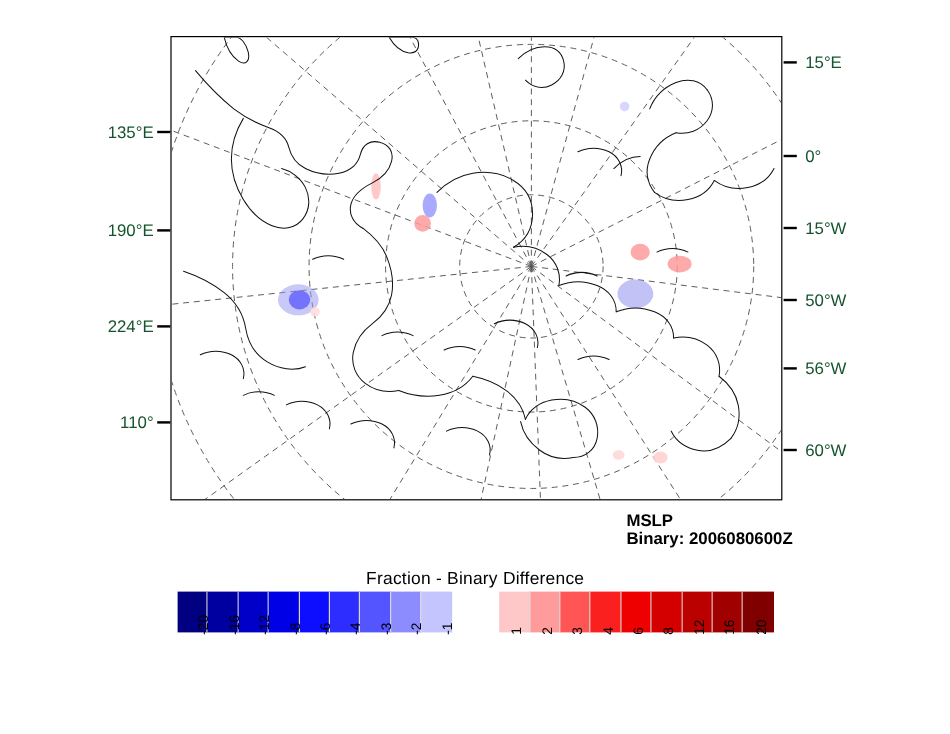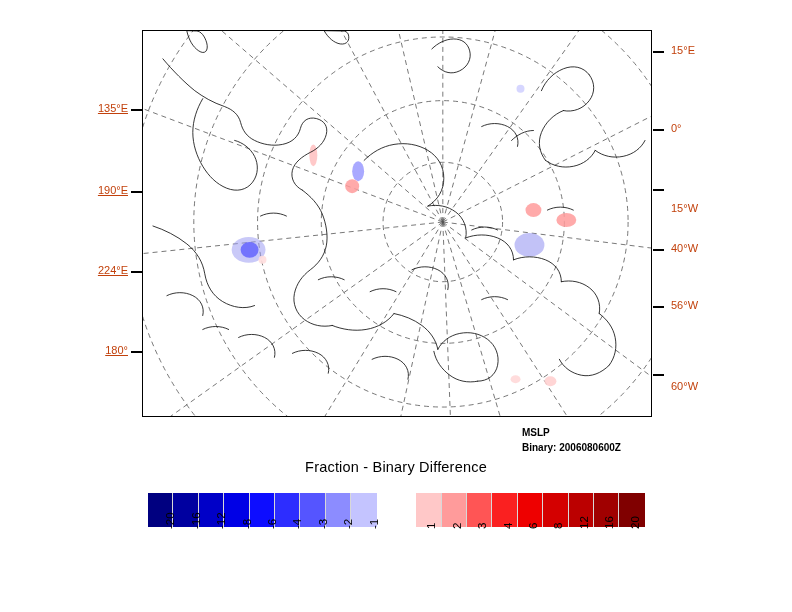--- a/index.html
+++ b/index.html
@@ -21,41 +21,41 @@
     border:1.4px solid #000;
     box-sizing:border-box;
     background:#fff;
     overflow:hidden;
   }
   .map-svg{position:absolute;left:0;top:0;width:100%;height:100%;display:block;}
 
   
   .axis-label{
     position:absolute;
-    font-size:11px;
+    font-size:14px;
     white-space:nowrap;
-    color:#c2410c;
-  }
-  .axis-left{text-align:right;text-decoration:underline;}
+    color:#14532d;
+  }
+  .axis-left{text-align:right;}
   .tick{
     position:absolute;
     height:1.5px;background:#000;width:11px;
   }
 
   
   .annot{
     position:absolute;
-    font-size:10px;
+    font-size:14px;
     font-weight:bold;
     white-space:nowrap;
     line-height:14.5px;
   }
   .fig-title{
     position:absolute;
-    left:0;top:459px;width:792px;
+    left:0;top:475px;width:792px;
     text-align:center;
     font-size:14.5px;
     letter-spacing:.2px;
   }
 
   
   .cbar{
     position:absolute;
     left:148px;top:493px;
     width:497px;height:34px;
@@ -193,42 +193,42 @@
   <div>
     <div class="axis-label axis-left" style="left:66px;top:102px;width:62px;">135°E</div>
     <div class="tick" style="left:131px;top:109px;"></div>
 
     <div class="axis-label axis-left" style="left:66px;top:184px;width:62px;">190°E</div>
     <div class="tick" style="left:131px;top:191px;"></div>
 
     <div class="axis-label axis-left" style="left:66px;top:264px;width:62px;">224°E</div>
     <div class="tick" style="left:131px;top:271px;"></div>
 
-    <div class="axis-label axis-left" style="left:66px;top:344px;width:62px;">180°</div>
+    <div class="axis-label axis-left" style="left:66px;top:344px;width:62px;">110°</div>
     <div class="tick" style="left:131px;top:351px;"></div>
   </div>
 
   <div>
     <div class="tick" style="left:653px;top:51px;"></div>
     <div class="axis-label" style="left:671px;top:44px;">15°E</div>
 
     <div class="tick" style="left:653px;top:129px;"></div>
     <div class="axis-label" style="left:671px;top:122px;">0°</div>
 
     <div class="tick" style="left:653px;top:189px;"></div>
-    <div class="axis-label" style="left:671px;top:182px;margin-top:20px;">15°W</div>
+    <div class="axis-label" style="left:671px;top:182px;">15°W</div>
 
     <div class="tick" style="left:653px;top:249px;"></div>
-    <div class="axis-label" style="left:671px;top:242px;">40°W</div>
+    <div class="axis-label" style="left:671px;top:242px;">50°W</div>
 
     <div class="tick" style="left:653px;top:306px;"></div>
     <div class="axis-label" style="left:671px;top:299px;">56°W</div>
 
     <div class="tick" style="left:653px;top:374px;"></div>
-    <div class="axis-label" style="left:671px;top:380px;">60°W</div>
+    <div class="axis-label" style="left:671px;top:367px;">60°W</div>
   </div>
 
   <div class="annot" style="left:522px;top:426px;">MSLP</div>
   <div class="annot" style="left:522px;top:441px;">Binary: 2006080600Z</div>
 
   <div class="fig-title">Fraction - Binary Difference</div>
 
   <div class="cbar">
     <div class="cbar-half" id="cbar-neg">
         <div class="cbar-cell" style="width: 25.4px; background: rgb(0, 0, 128);"></div>

